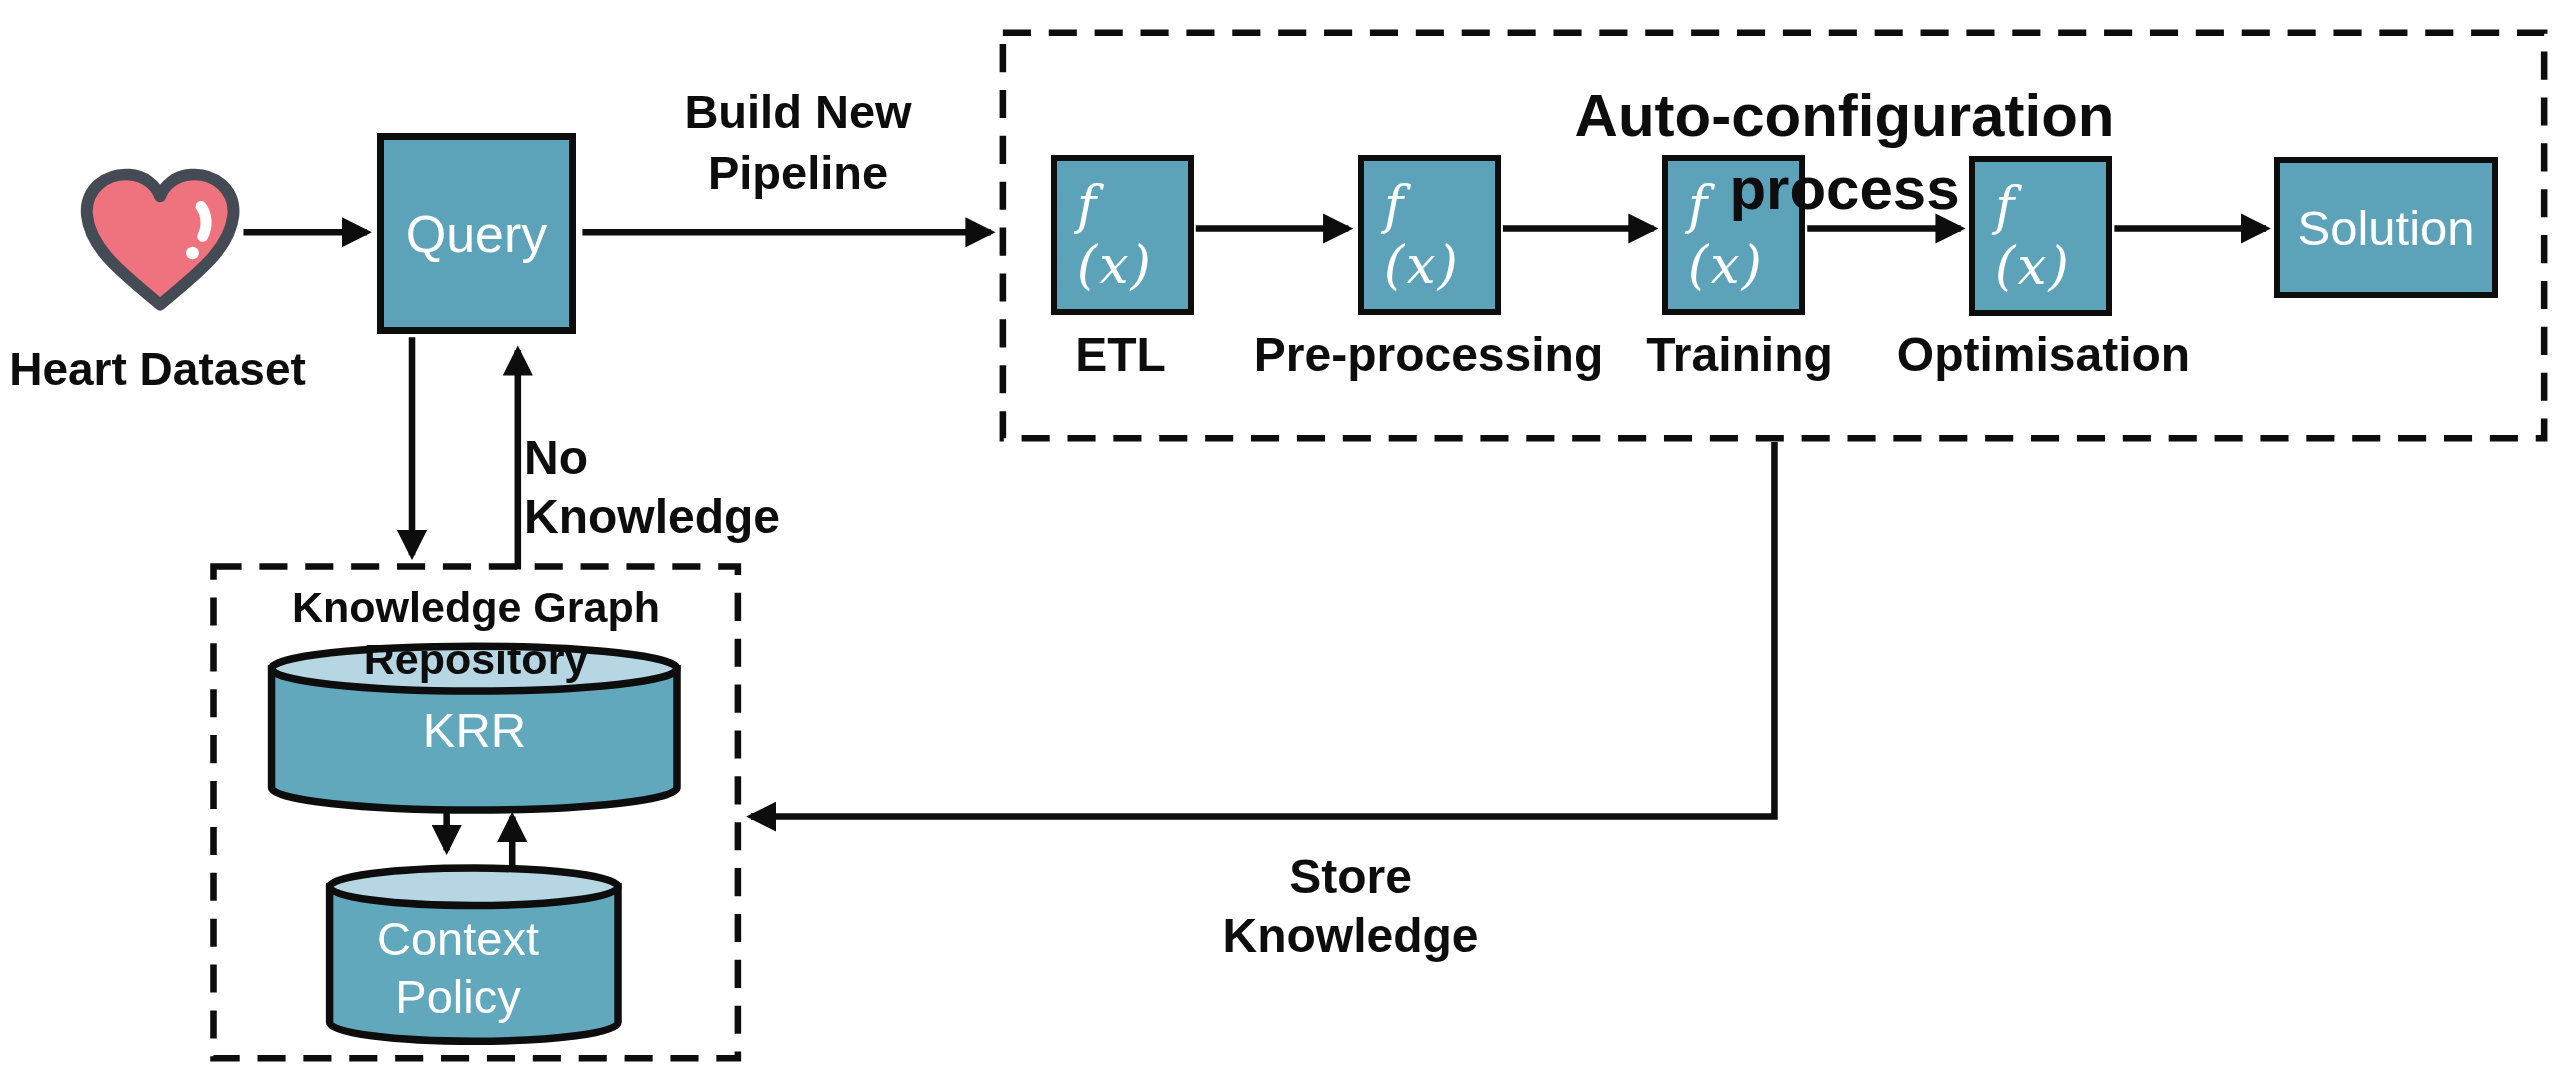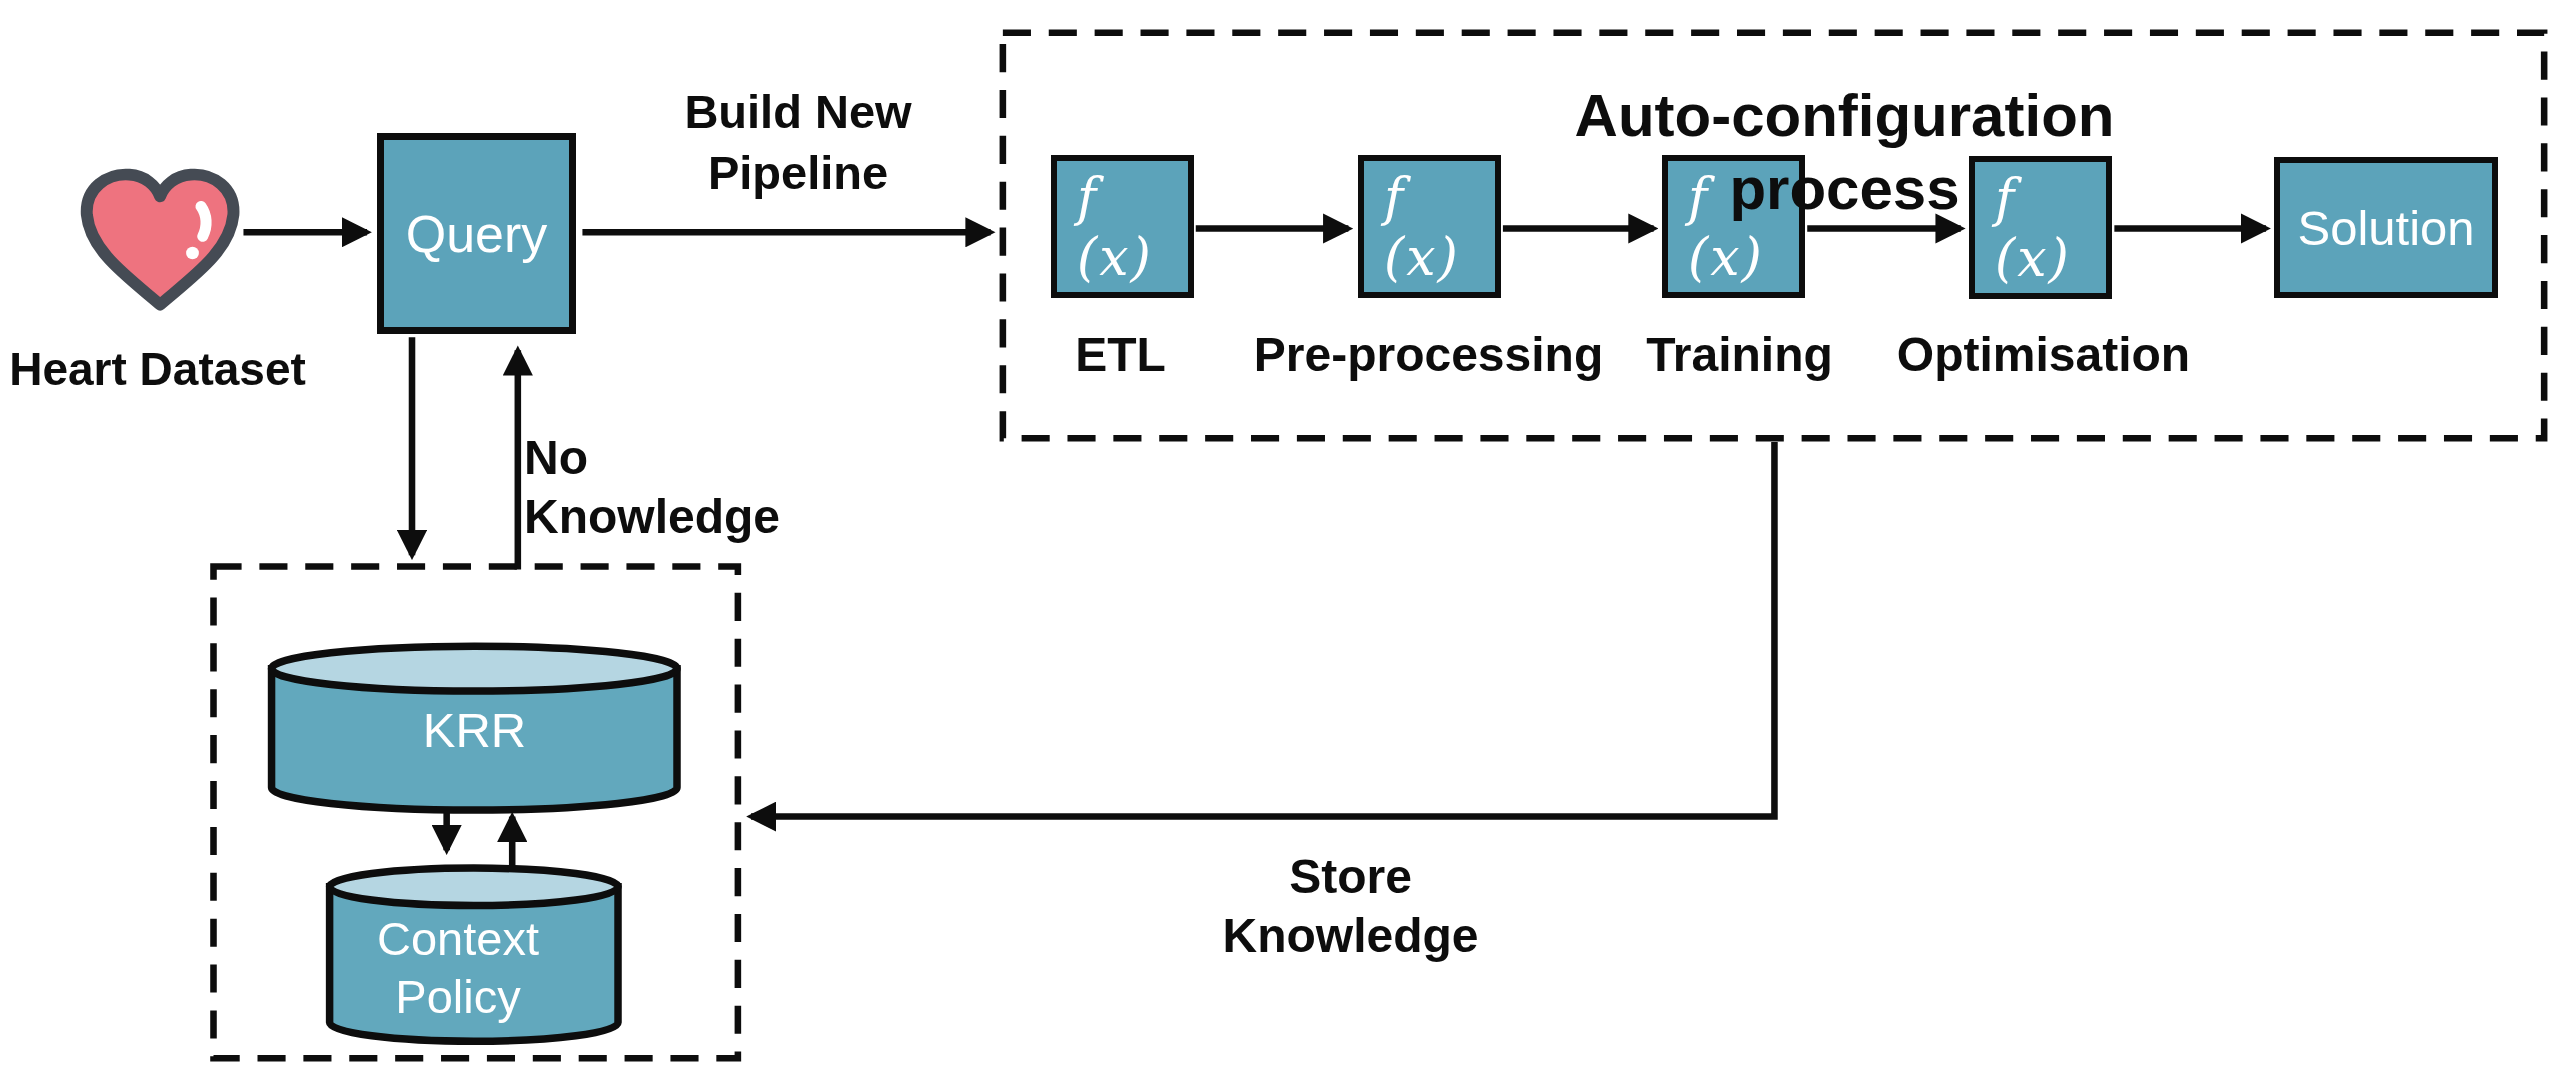--- a/index.html
+++ b/index.html
@@ -28,21 +28,21 @@
     box-sizing: border-box;
     background: #5CA3BA;
     border: 7.5px solid #0d0d0d;
     display: flex;
     align-items: center;
     justify-content: center;
     color: #ffffff;
   }
 
   .query-box   { left: 377px; top: 133px; width: 199px; height: 201px; font-size: 52px; font-weight: 500; }
-  .fx-box      { width: 143px; height: 143px; border-width: 6.6px; padding-left: 20px; }
+  .fx-box      { width: 143px; height: 160px; border-width: 6.6px; padding-left: 20px; }
   .fx-box .fx  { font-family: "DejaVu Serif", serif; font-style: italic; font-size: 52px; letter-spacing: 1.9px; }
   #fx-etl      { left: 1051px; top: 155px; }
   #fx-pre      { left: 1358px; top: 155px; }
   #fx-train    { left: 1662px; top: 155px; }
   #fx-opt      { left: 1969px; top: 156px; }
   .solution-box{ left: 2274px; top: 157px; width: 224px; height: 141px; border-width: 6.6px; font-size: 49px; font-weight: 500; }
 
   .stage-label { top: 326px; width: 393px; font-size: 48px; }
   #lbl-etl     { left: 924px;  }
   #lbl-pre     { left: 1232px; }
@@ -135,18 +135,19 @@
   <div class="label" id="auto-config-title">Auto-configuration process</div>
 
   <div class="label stage-label" id="lbl-etl">ETL</div>
   <div class="label stage-label" id="lbl-pre">Pre-processing</div>
   <div class="label stage-label" id="lbl-train">Training</div>
   <div class="label stage-label" id="lbl-opt">Optimisation</div>
 
   <div class="label" id="no-knowledge-label">No Knowledge</div>
   <div class="label" id="store-knowledge-label">Store Knowledge</div>
 
+  <div class="label" id="kgr-title">Knowledge Graph Repository</div>
   <div class="cyl-label" id="krr-label">KRR</div>
   <div class="cyl-label" id="context-policy-label">Context
 Policy</div>
 
 </div>
 
 
 </body></html>

